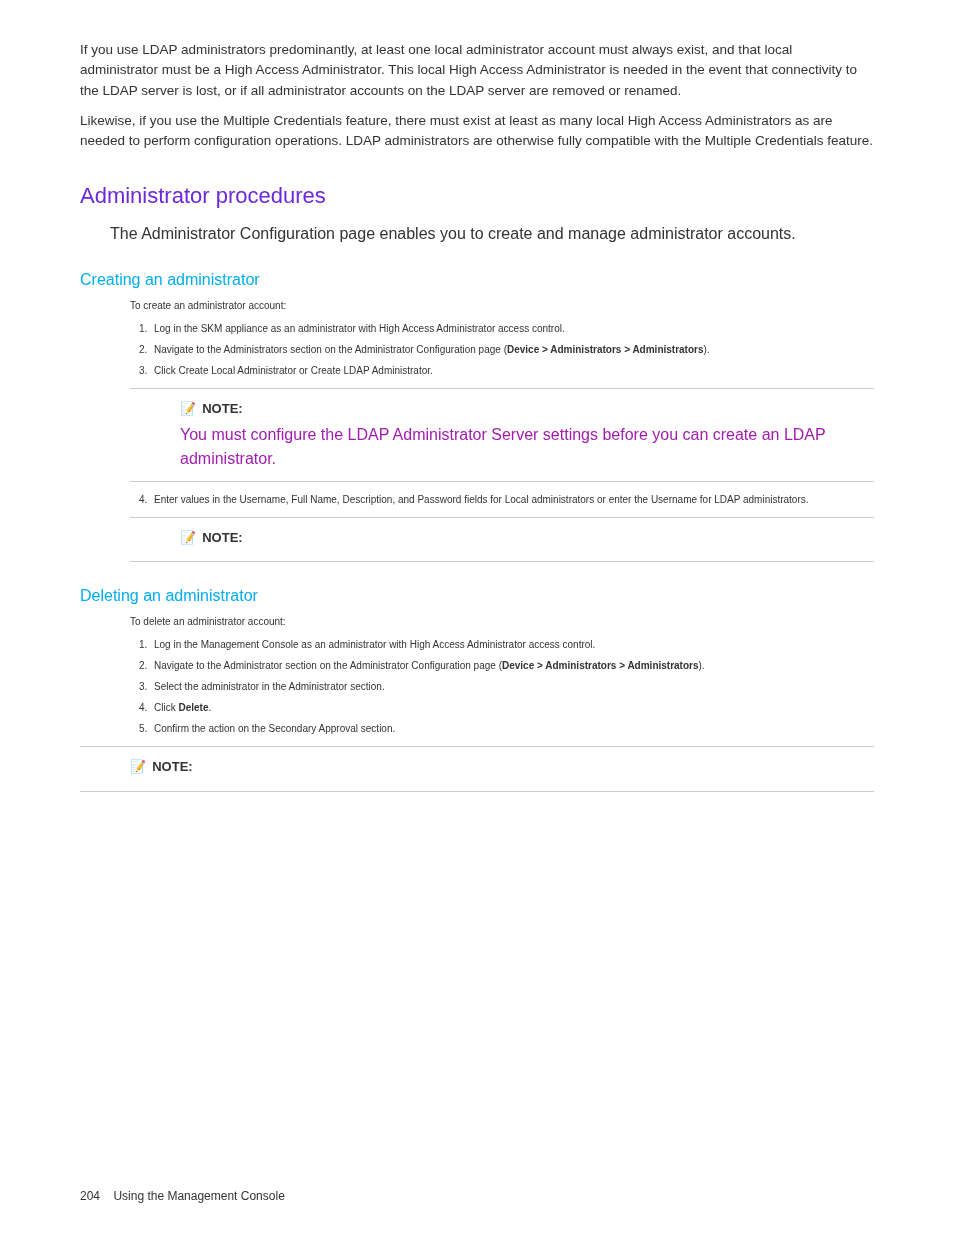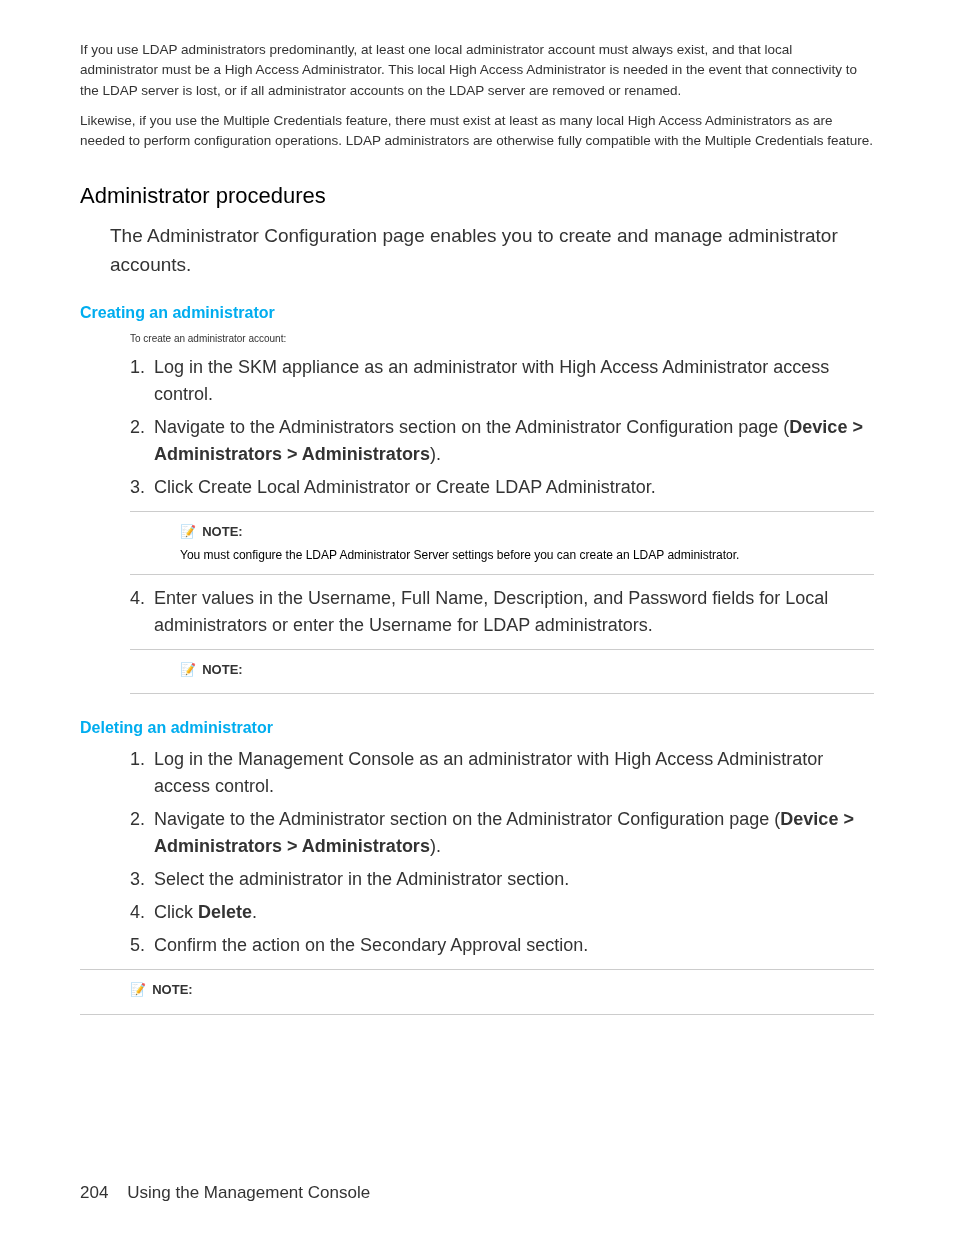--- a/index.html
+++ b/index.html
@@ -17,49 +17,49 @@
       background: #fff;
       position: relative;
     }
     .intro-text {
       margin-bottom: 10px;
       font-size: 13.5px;
       color: #333;
     }
     .section-heading {
       font-size: 22px;
-      color: #000000;
+      color: #6d28d9;
       font-weight: normal;
       margin-top: 28px;
       margin-bottom: 10px;
       border-bottom: none;
     }
     .subsection-heading {
       font-size: 16px;
       color: #00adef;
-      font-weight: bold;
+      font-weight: normal;
       margin-top: 22px;
       margin-bottom: 6px;
     }
     .section-intro {
-      font-size: 19px;
+      font-size: 16px;
       margin-bottom: 8px;
       margin-left: 30px;
     }
     .sub-intro {
       font-size: 10px;
       margin-bottom: 8px;
       margin-left: 50px;
     }
     ol.steps {
       margin-left: 70px;
       margin-bottom: 4px;
     }
     ol.steps li {
-      font-size: 18px;
+      font-size: 10px;
       margin-bottom: 6px;
       padding-left: 4px;
     }
     .note-box {
       border-top: 1px solid #ccc;
       border-bottom: 1px solid #ccc;
       padding: 10px 12px 10px 50px;
       margin: 10px 0 10px 50px;
       background: #fff;
     }
@@ -73,28 +73,28 @@
       margin-bottom: 4px;
       display: flex;
       align-items: center;
       gap: 6px;
     }
     .note-icon {
       font-size: 13px;
       color: #333;
     }
     .note-text {
-      font-size: 12px;
-      color: #000000;
+      font-size: 16px;
+      color: #a21caf;
     }
     .footer {
       position: absolute;
       bottom: 30px;
       left: 80px;
-      font-size: 17px;
+      font-size: 12px;
       color: #333;
     }
     b {
       font-weight: bold;
     }
   </style>
 </head>
 <body>
 
 <div class="page">
@@ -131,20 +131,21 @@
   <div class="note-box">
     <div class="note-label">
       <span class="note-icon">📝</span>
       <span>NOTE:</span>
     </div>
   </div>
 
 
   <h3 class="subsection-heading">Deleting an administrator</h3>
 
+  <p class="sub-intro">To delete an administrator account:</p>
 
   <ol class="steps">
     <li>Log in the Management Console as an administrator with High Access Administrator access control.</li>
     <li>Navigate to the Administrator section on the Administrator Configuration page (<b>Device &gt; Administrators &gt; Administrators</b>).</li>
     <li>Select the administrator in the Administrator section.</li>
     <li><span>Click </span><b>Delete</b><span>.</span></li>
     <li>Confirm the action on the Secondary Approval section.</li>
   </ol>
 
   <div class="note-box wide">

